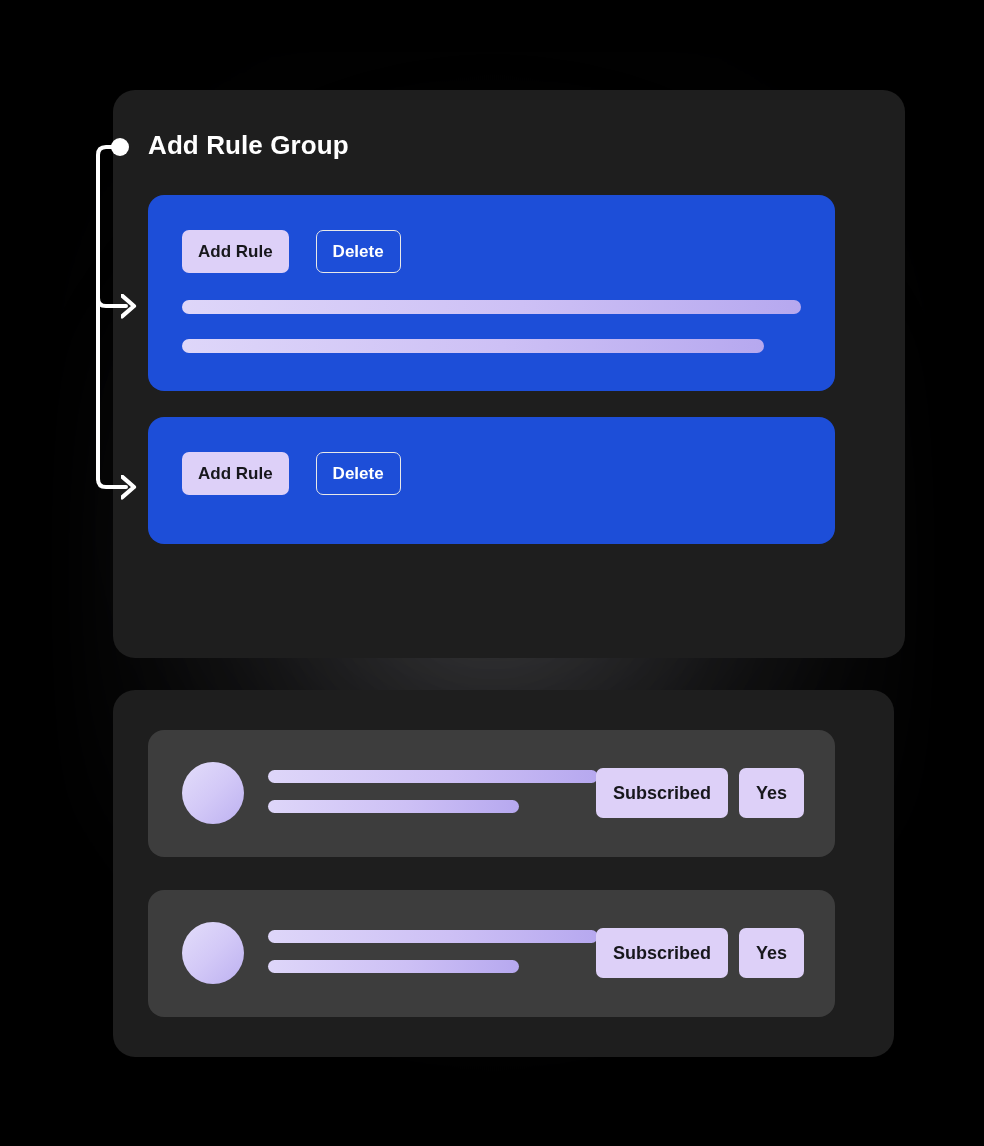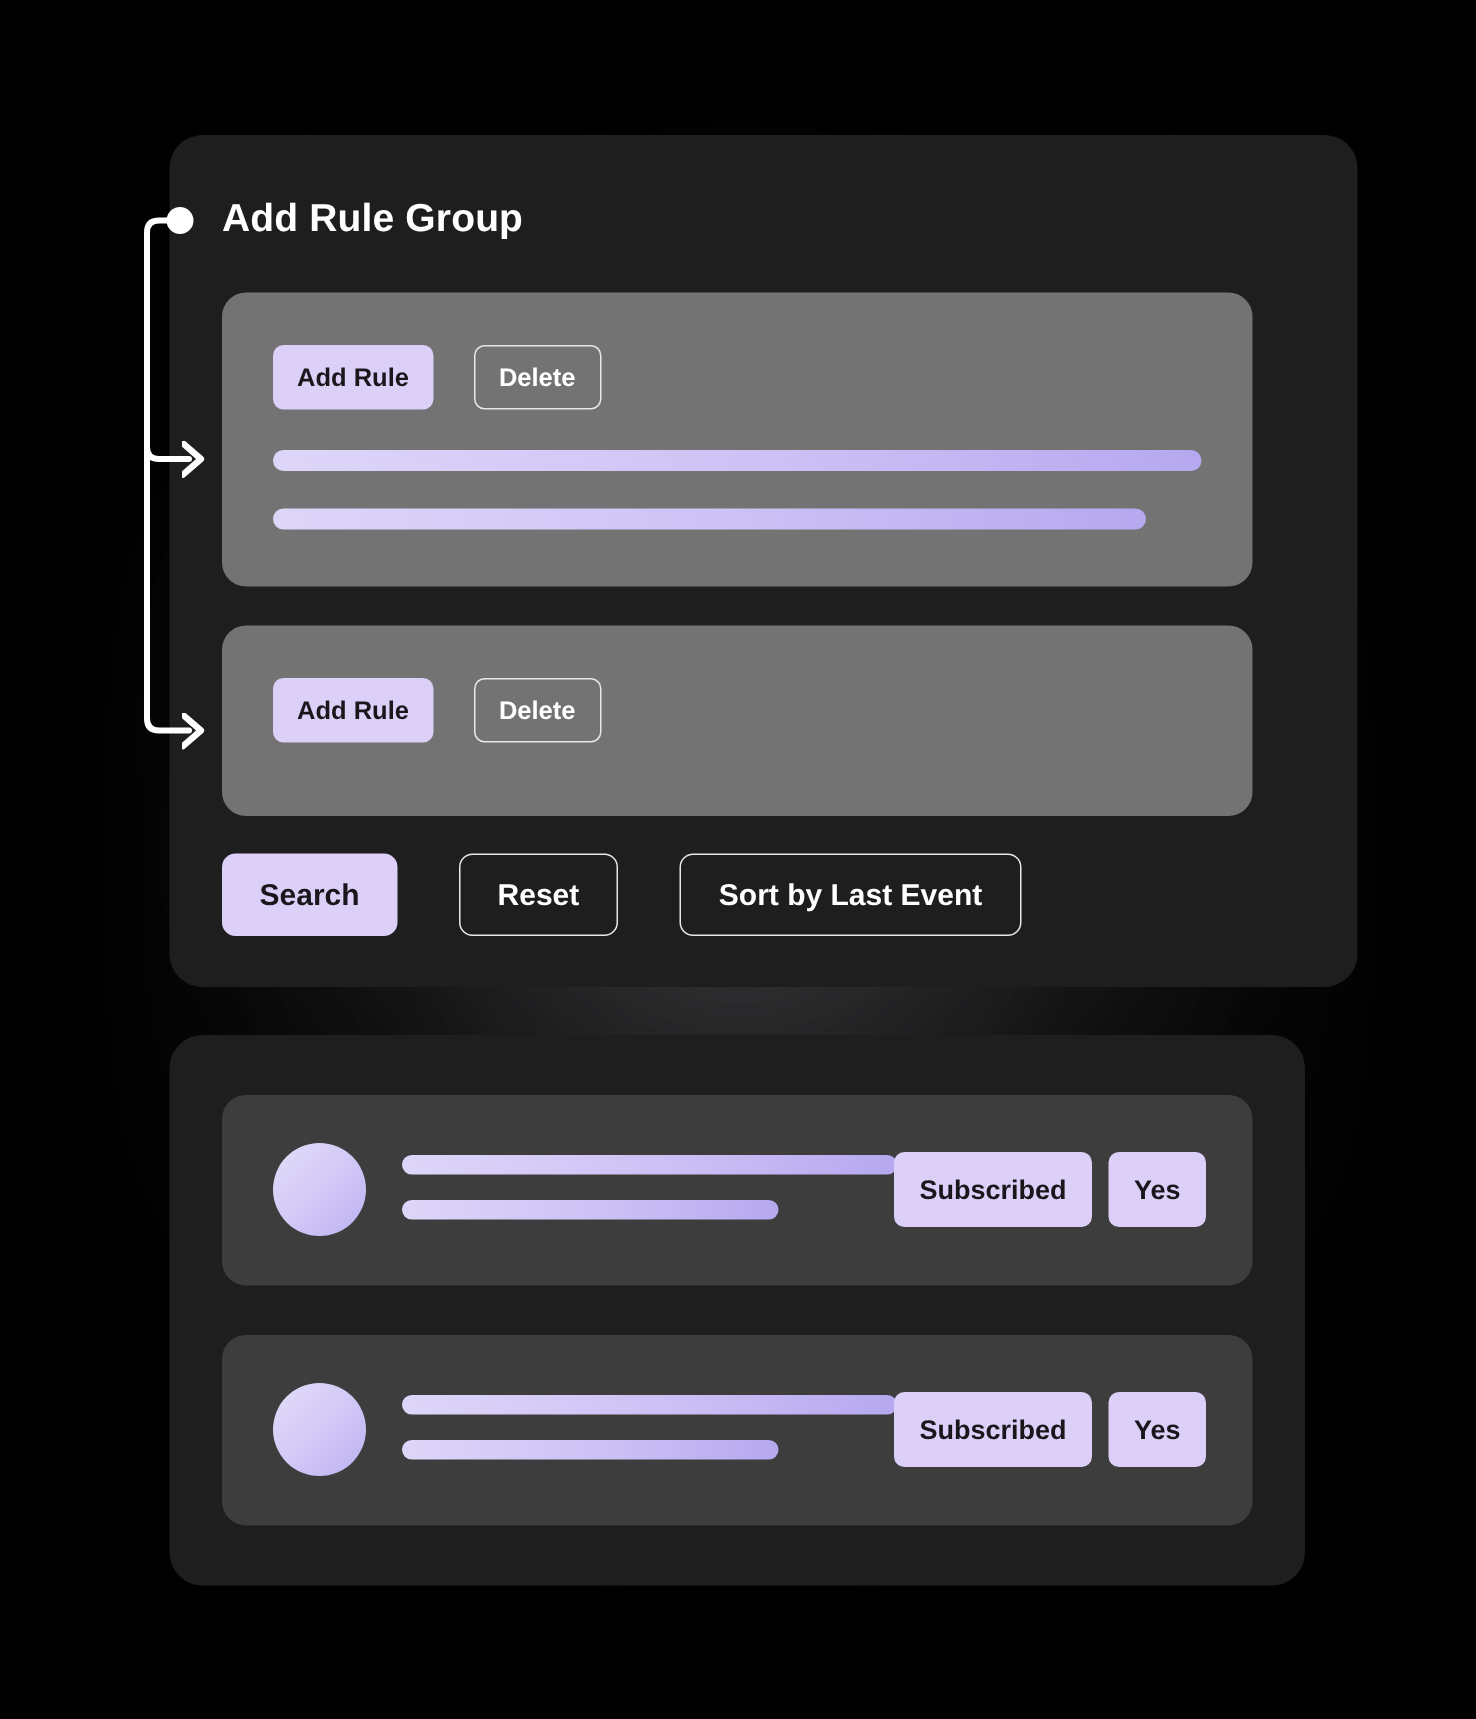--- a/index.html
+++ b/index.html
@@ -72,37 +72,38 @@
     left: 113px;
     top: 90px;
     width: 792px;
     height: 568px;
   }
   #card-results {
     left: 113px;
     top: 690px;
     width: 757px;
     height: 367px;
+    padding-left: 24px;
   }
 
   
   .card-title {
     position: absolute;
     left: 35px;
     top: 40px;
     font-size: 26px;
     font-weight: bold;
     color: #ffffff;
     letter-spacing: 0.1px;
   }
 
   
   .panel {
     position: absolute;
-    background: #737373;
+    background: #1d4ed8;
     border-radius: 16px;
     left: 35px;
     width: 687px;
   }
   #group-0 { top: 105px; height: 196px; }
   #group-1 { top: 327px; height: 127px; }
 
   .panel-actions {
     position: absolute;
     left: 34px;
@@ -249,25 +250,20 @@
       </div>
     </div>
 
     <div class="panel" id="group-1">
       <div class="panel-actions">
         <div class="btn btn-primary">Add Rule</div>
         <div class="btn btn-outline">Delete</div>
       </div>
     </div>
 
-    <div id="footer-actions">
-      <div class="btn btn-primary">Search</div>
-      <div class="btn btn-outline">Reset</div>
-      <div class="btn btn-outline">Sort by Last Event</div>
-    </div>
 
   </div>
 
   <div class="card" id="card-results">
 
     <div class="result-row" id="row-0">
       <div class="avatar"></div>
       <div class="row-lines">
         <div class="bar l1"></div>
         <div class="bar l2"></div>

